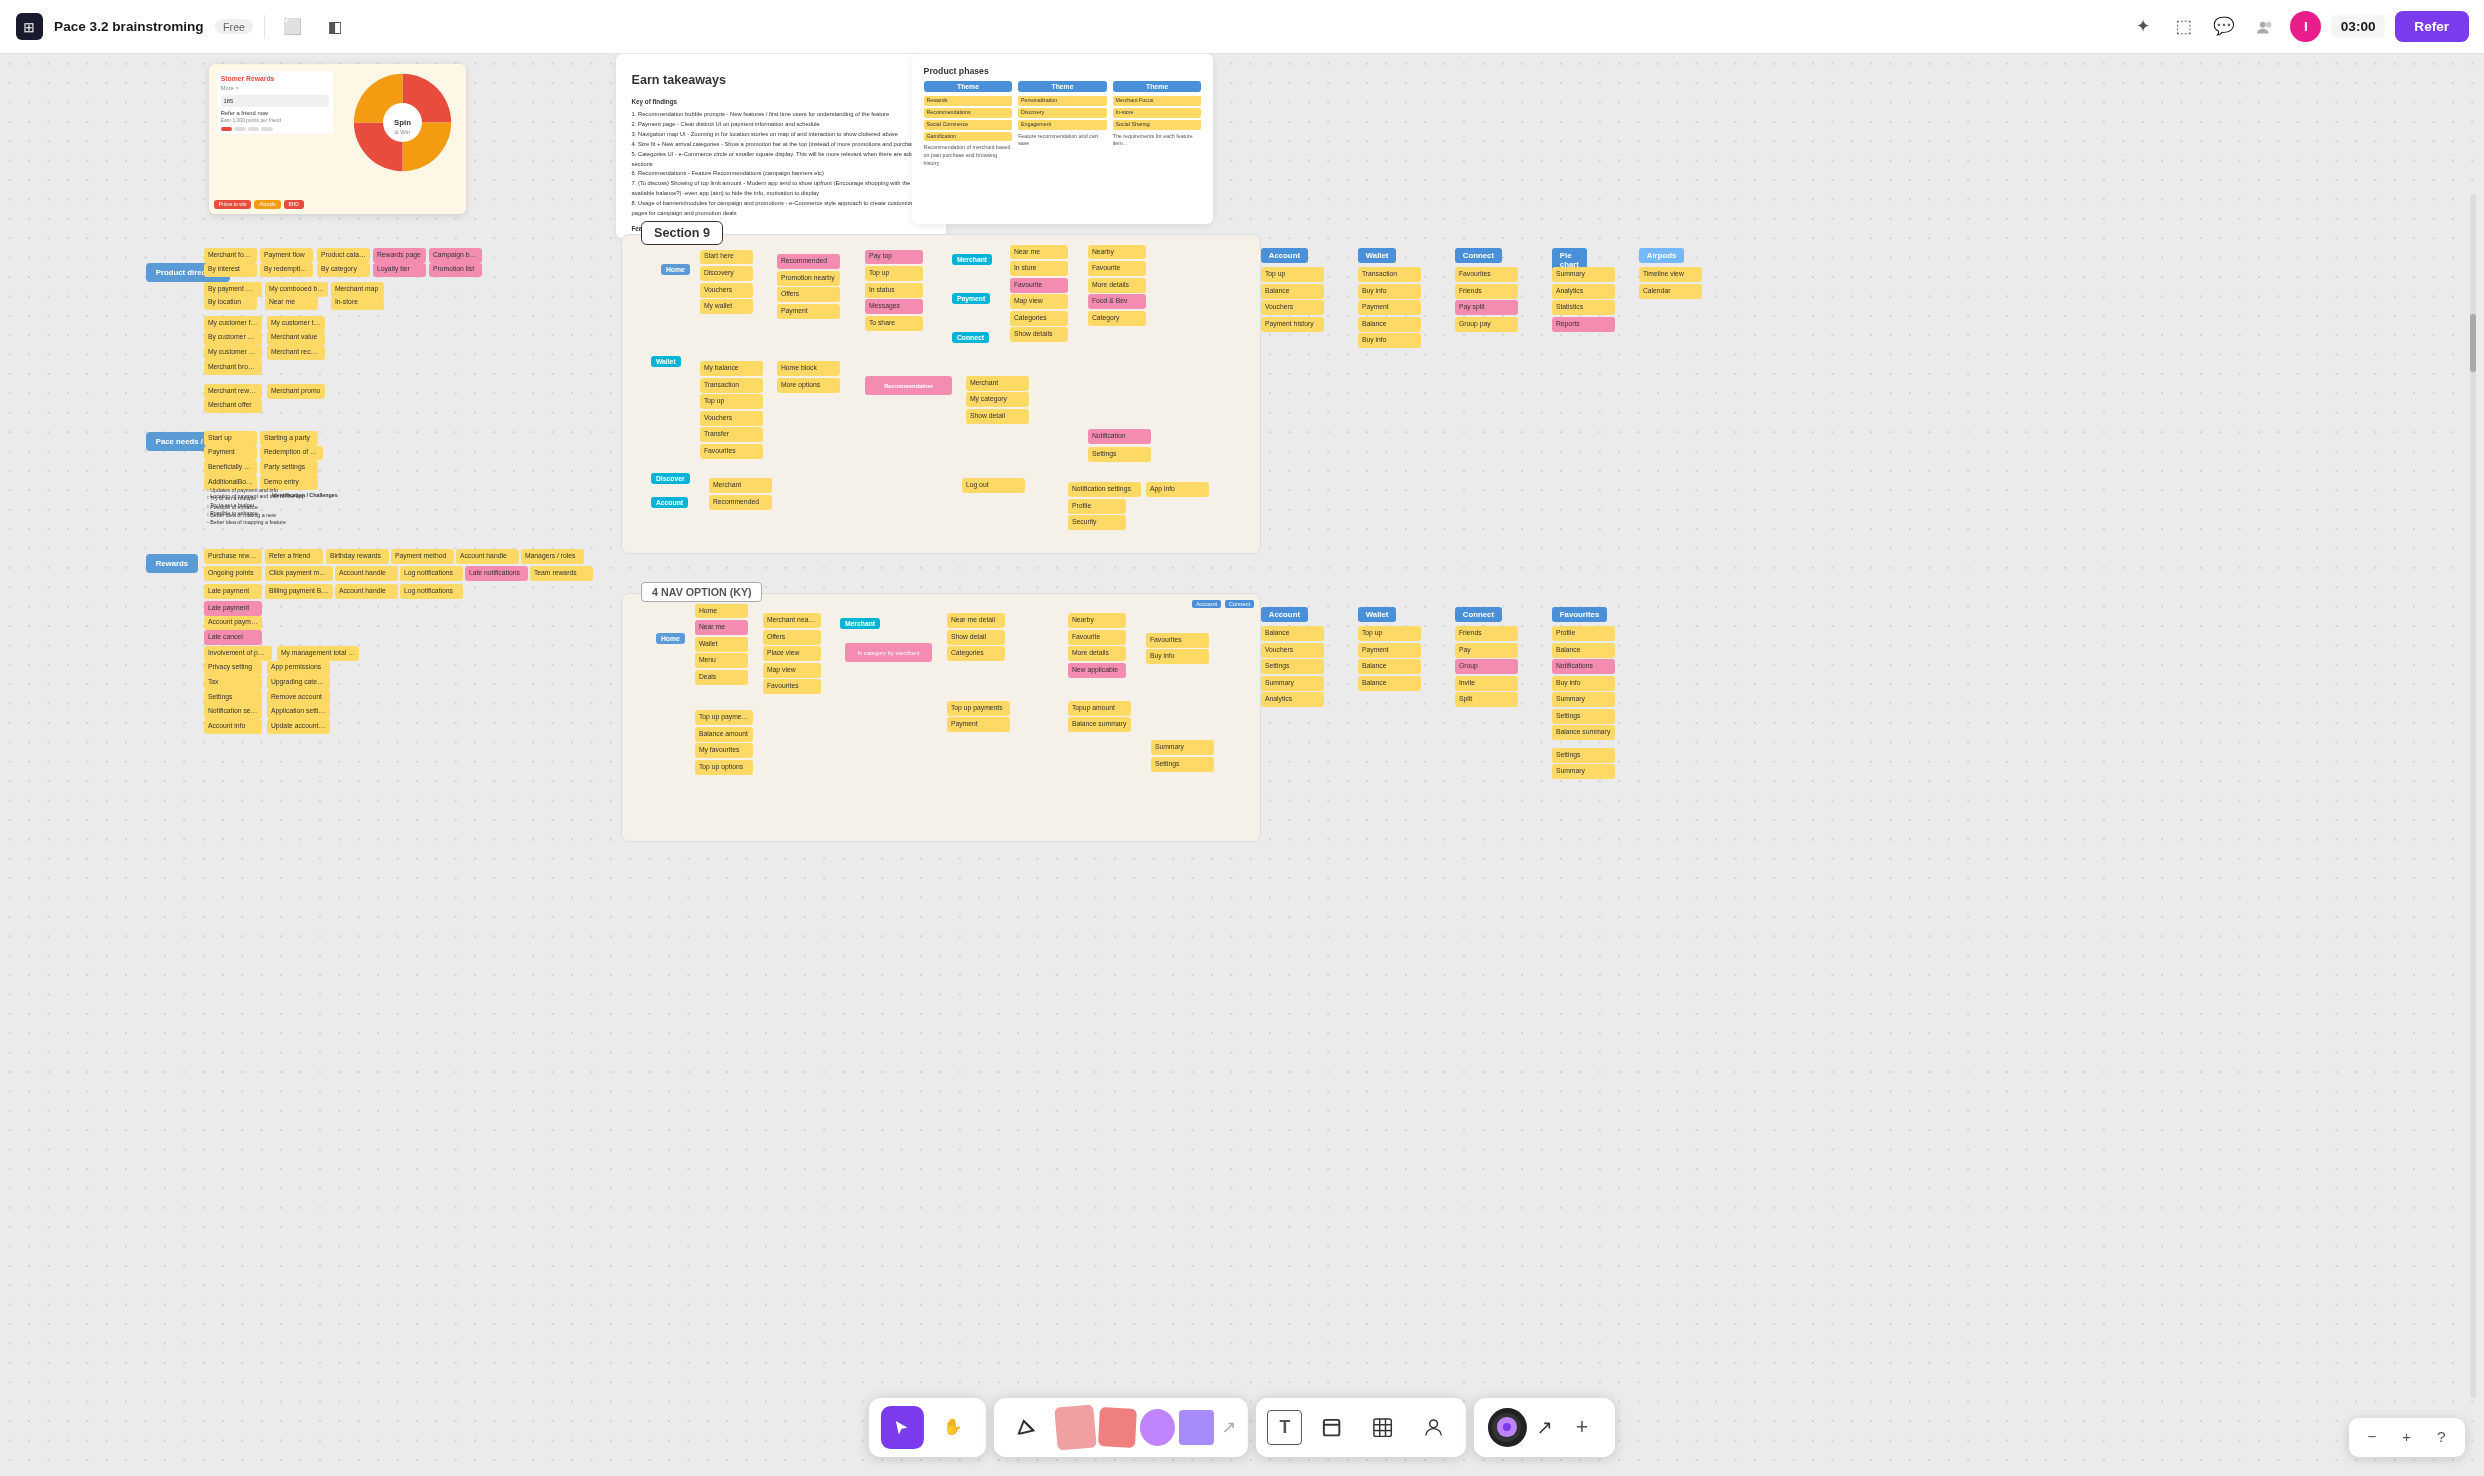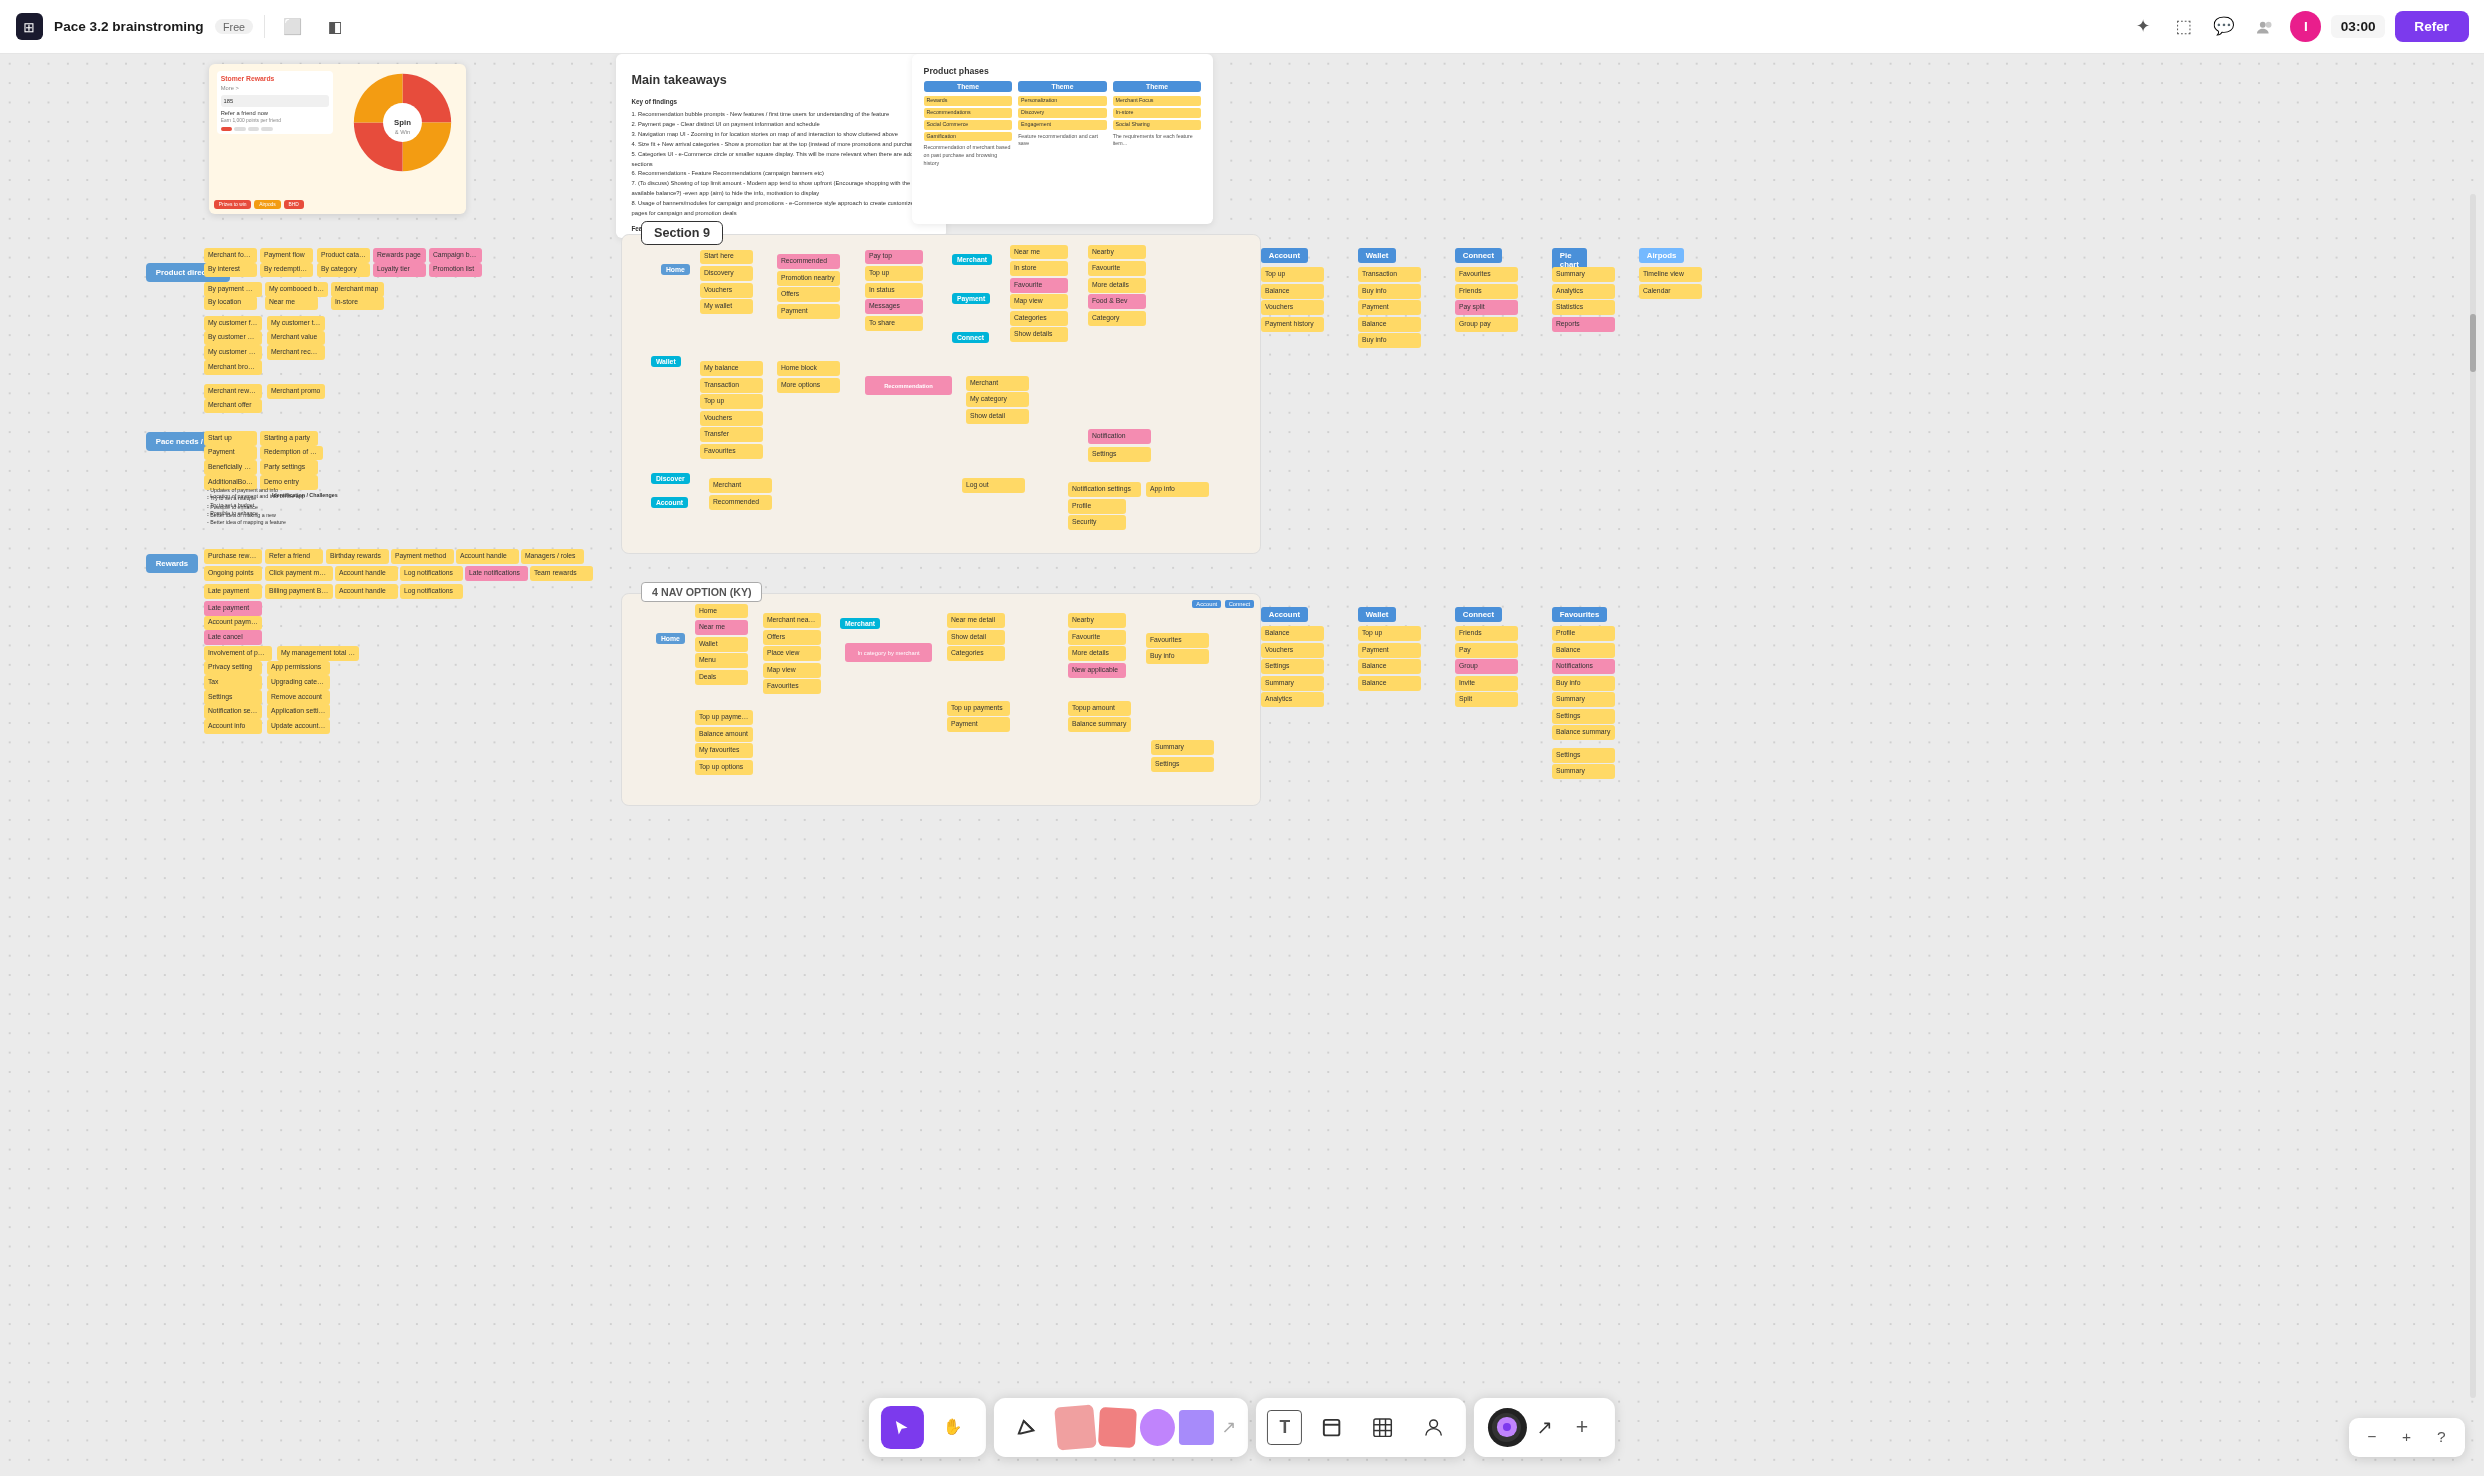--- a/index.html
+++ b/index.html
@@ -370,21 +370,21 @@
     </div>
 
     <div style="position:absolute; bottom:4.9px; left:4.9px; right:4.9px; display:flex; gap:2.9px;">
       <div style="background:#e74c3c; color:white; border-radius:2.9px; padding:1.9px 4.9px; font-size:4.9px;">Prizes to win</div>
       <div style="background:#f39c12; color:white; border-radius:2.9px; padding:1.9px 4.9px; font-size:4.9px;">Airpods</div>
       <div style="background:#e74c3c; color:white; border-radius:2.9px; padding:1.9px 4.9px; font-size:4.9px;">BHD</div>
     </div>
   </div>
 
   <div class="main-doc" style="left:616px; top:0px; width:330px; height:184px;">
-    <h2>Main takeaways</h2>
+    <h2>Earn takeaways</h2>
     <div style="font-size:6.3px; font-weight:700; margin-bottom:2.9px;">Key of findings</div>
     <div style="font-size:5.8px; line-height:1.7;">
       1. Recommendation bubble prompts - New features / first time users for understanding of the feature<br>
       2. Payment page - Clear distinct UI on payment information and schedule<br>
       3. Navigation map UI - Zooming in for location stories on map of and interaction to show cluttered above<br>
       4. Size fit + New arrival categories - Show a promotion bar at the top (instead of more promotions and purchase)<br>
       5. Categories UI - e-Commerce circle or smaller square display. This will be more relevant when there are additional sections<br>
       6. Recommendations - Feature Recommendations (campaign banners etc)<br>
       7. (To discuss) Showing of top limit amount - Modern app tend to show upfront (Encourage shopping with the large available balance?) -even app (aim) to hide the info, motivation to display<br>
       8. Usage of banners/modules for campaign and promotions - e-Commerce style approach to create customized/UI pages for campaign and promotion deals
@@ -637,21 +637,21 @@
     <div>- Updates of payment and info</div>
     <div>- Try to set a multiple</div>
     <div>- Possible to enhance</div>
     <div>- Better idea of making a new</div>
   </div>
 
   <div style="position:absolute; left:272px; top:437px; width:78px; font-size:5.3px; line-height:1.6; color:#333;">
     <div style="font-weight:700;">Identification / Challenges</div>
   </div>
 
-  <div class="section-frame" style="left:621px; top:539px; width:640px; height:213px;">
+  <div class="section-frame" style="left:621px; top:539px; width:640px; height:249px;">
 
     <div class="nav-section-label" style="position:absolute; left:19.4px; top:-11.6px;">
       <span>4 NAV OPTION (KY)</span>
     </div>
 
     <div class="label-blue-sm" style="position:absolute; left:34px; top:39px;">Home</div>
 
     <div class="sticky sticky-yellow" style="position:absolute; left:73px; top:9.7px; width:53px;">Home</div>
     <div class="sticky sticky-pink" style="position:absolute; left:73px; top:26px; width:53px;">Near me</div>
     <div class="sticky sticky-yellow" style="position:absolute; left:73px; top:43px; width:53px;">Wallet</div>

